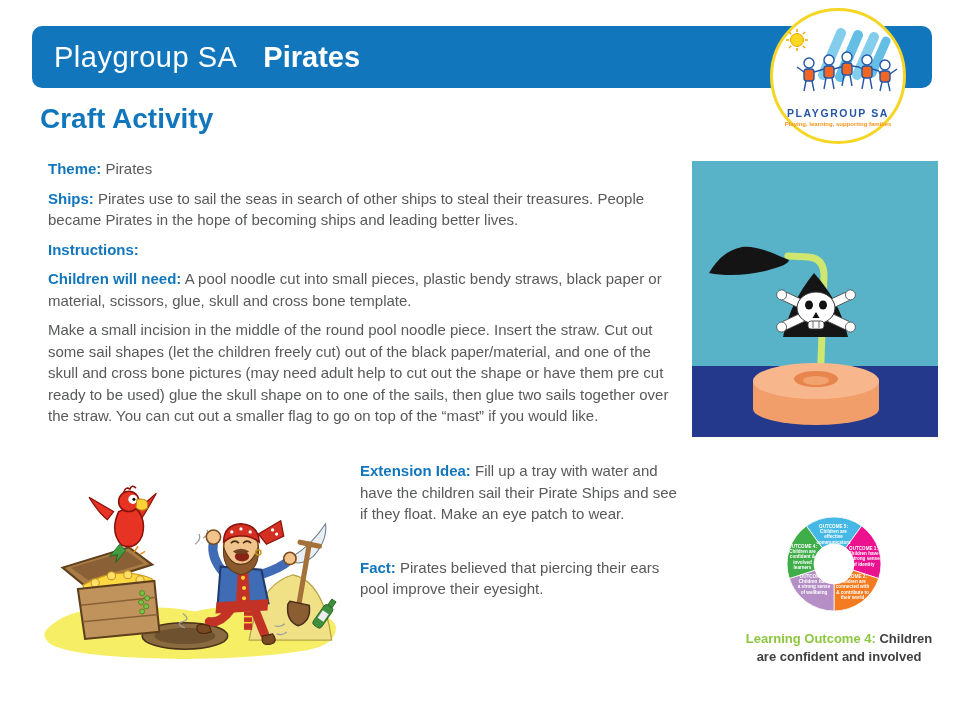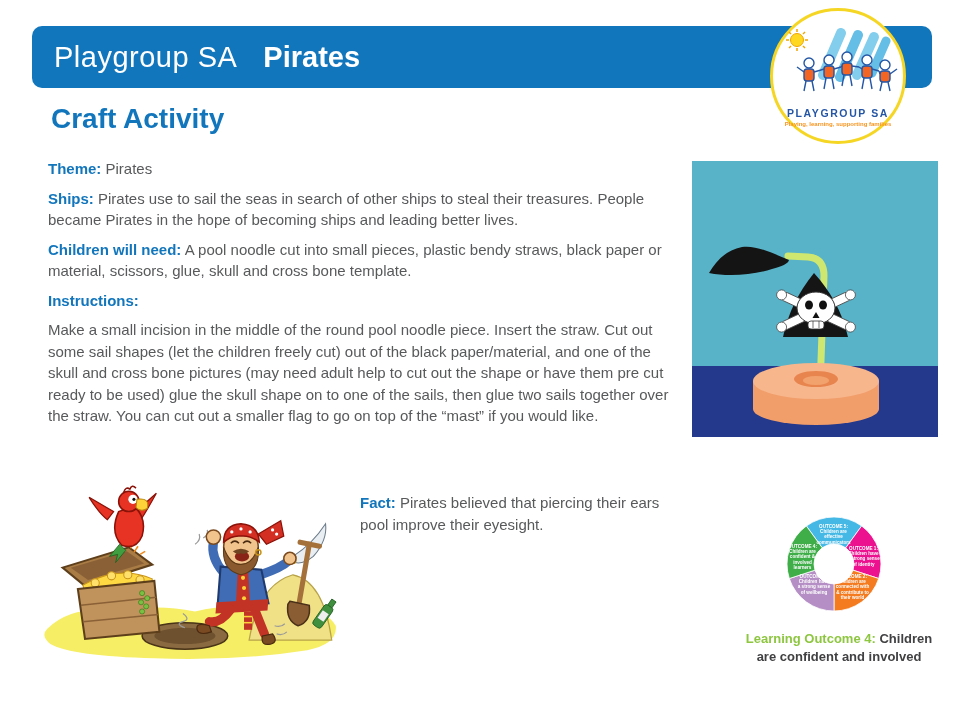--- a/index.html
+++ b/index.html
@@ -14,21 +14,21 @@
 
   
   .logo{position:absolute;left:770px;top:8px;width:136px;height:136px;background:#fff;
     border:3px solid #f5d625;border-radius:50%;z-index:2;display:flex;flex-direction:column;
     align-items:center;justify-content:flex-end;padding-bottom:14px;box-sizing:border-box;}
   .logo-name{font-size:10.5px;font-weight:700;color:#2456a5;letter-spacing:1.6px;white-space:nowrap;}
   .logo-tagline{font-size:6px;color:#f7941d;font-weight:700;margin-top:2px;white-space:nowrap;}
   .logo svg{position:absolute;top:16px;left:10px;}
 
   
-  .page-title{position:absolute;left:40px;top:103px;font-size:28px;font-weight:700;color:#1276bd;margin-left:11px;}
+  .page-title{position:absolute;left:40px;top:103px;font-size:28px;font-weight:700;color:#1276bd;}
   .main-col{position:absolute;left:40px;top:150px;width:642px;color:#58595b;
     font-size:15px;line-height:21.5px;}
   .main-col p{margin:8px;}
   .lbl{color:#1276bd;font-weight:700;}
   .mt-sm{margin-top:2px !important;}
   .mt-lg{margin-top:27px !important;}
 
   
   .craft-photo{position:absolute;left:692px;top:161px;width:246px;height:276px;}
 
@@ -137,25 +137,25 @@
 
   <div class="main-col">
     <p>
       <span class="lbl">Theme:</span>
       <span>Pirates</span>
     </p>
     <p class="mt-sm">
       <span class="lbl">Ships:</span>
       <span>Pirates use to sail the seas in search of other ships to steal their treasures.  People became Pirates in the hope of becoming ships and leading better lives.</span>
     </p>
+    <p class="mt-sm lbl">Instructions:</p>
     <p class="mt-sm">
       <span class="lbl">Children will need:</span>
       <span>A pool noodle cut into small pieces, plastic bendy straws, black paper or material, scissors, glue, skull and cross bone template.</span>
     </p>
-    <p class="mt-sm lbl">Instructions:</p>
     <p class="mt-sm">Make a small incision in the middle of the round pool noodle piece. Insert the straw.  Cut out some sail shapes (let the children freely cut)  out of the black paper/material, and one of the skull and cross bone pictures (may need adult help to cut out the shape or have them pre cut ready to be used) glue the skull shape on to one of the sails, then glue two sails together over the straw. You can cut out a smaller flag to go on top of the “mast” if you would like.</p>
   </div>
 
   <svg class="craft-photo" viewBox="0 0 246 276">
     <rect x="0" y="0" width="246" height="205" fill="#58b3c8"></rect>
     <rect x="0" y="205" width="246" height="71" fill="#24398c"></rect>
 
     <path d="M128 228 L132 115 Q132 97 116 96 L96 95" fill="none" stroke="#cfe76f" stroke-width="7" stroke-linecap="round"></path>
 
     <path d="M97 99 C 80 92, 64 84, 50 86 C 34 89, 24 100, 17 112 C 36 116, 62 114, 80 108 C 90 105, 96 103, 97 99 Z" fill="#141414"></path>
@@ -301,20 +301,24 @@
     </g>
 
     <g transform="rotate(35 285 165)">
       <rect x="281.5" y="144" width="5" height="9" fill="#3f8f3f" stroke="#1e5e1e" stroke-width="0.8"></rect>
       <rect x="279" y="151" width="10" height="24" rx="3" fill="#3f8f3f" stroke="#1e5e1e" stroke-width="0.8"></rect>
       <rect x="280.5" y="158" width="7" height="9" fill="#eeeeee"></rect>
     </g>
   </svg>
 
   <div class="side-col">
+    <p>
+      <span class="lbl">Extension Idea:</span>
+      <span>Fill up a tray with water and have the children sail their Pirate Ships and see if they float.  Make an eye patch to wear.</span>
+    </p>
     <p class="fact-p">
       <span class="lbl">Fact:</span>
       <span>Pirates believed that piercing their ears pool improve their eyesight.</span>
     </p>
   </div>
 
   <div class="wheel-wrap">
     <svg width="96" height="96" viewBox="-1 -1 96 96">
       <path d="M19.37 8.98 A47 47 0 0 1 74.63 8.98 L58.76 30.82 A20 20 0 0 0 35.24 30.82 Z" fill="#45b8e6" stroke="#fff" stroke-width="0.8"></path>
       <path d="M74.63 8.98 A47 47 0 0 1 91.70 61.52 L66.02 53.18 A20 20 0 0 0 58.76 30.82 Z" fill="#ec118f" stroke="#fff" stroke-width="0.8"></path>

